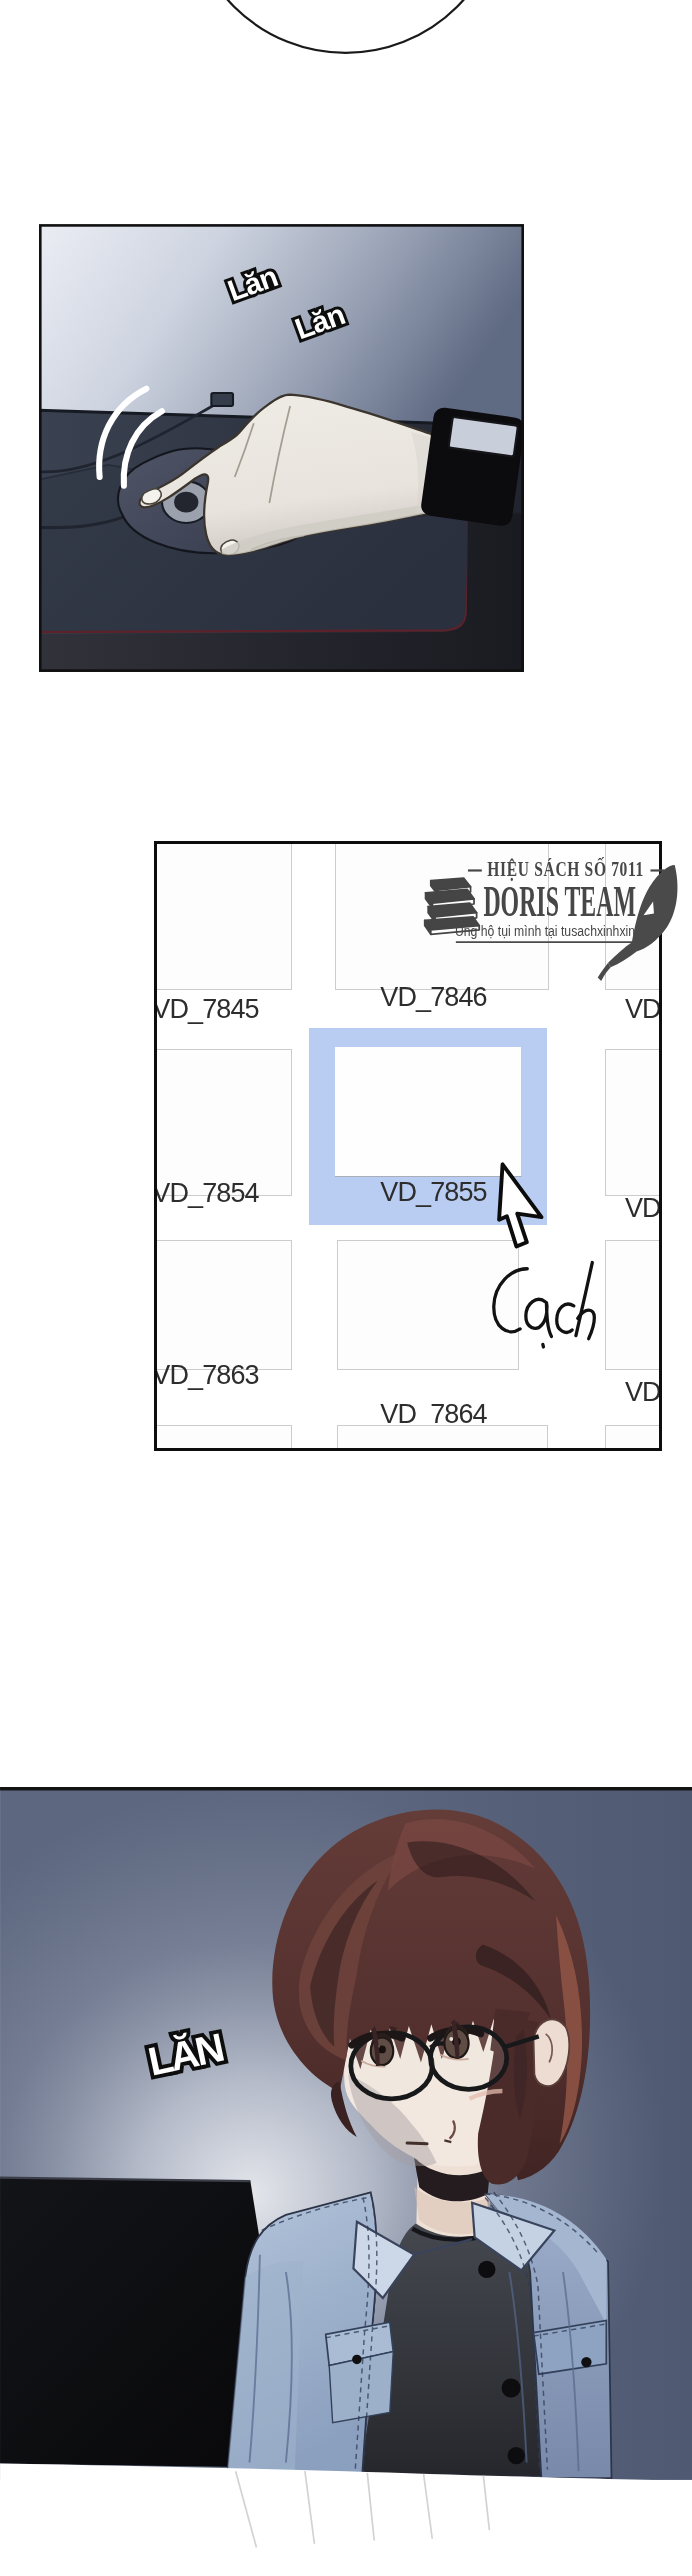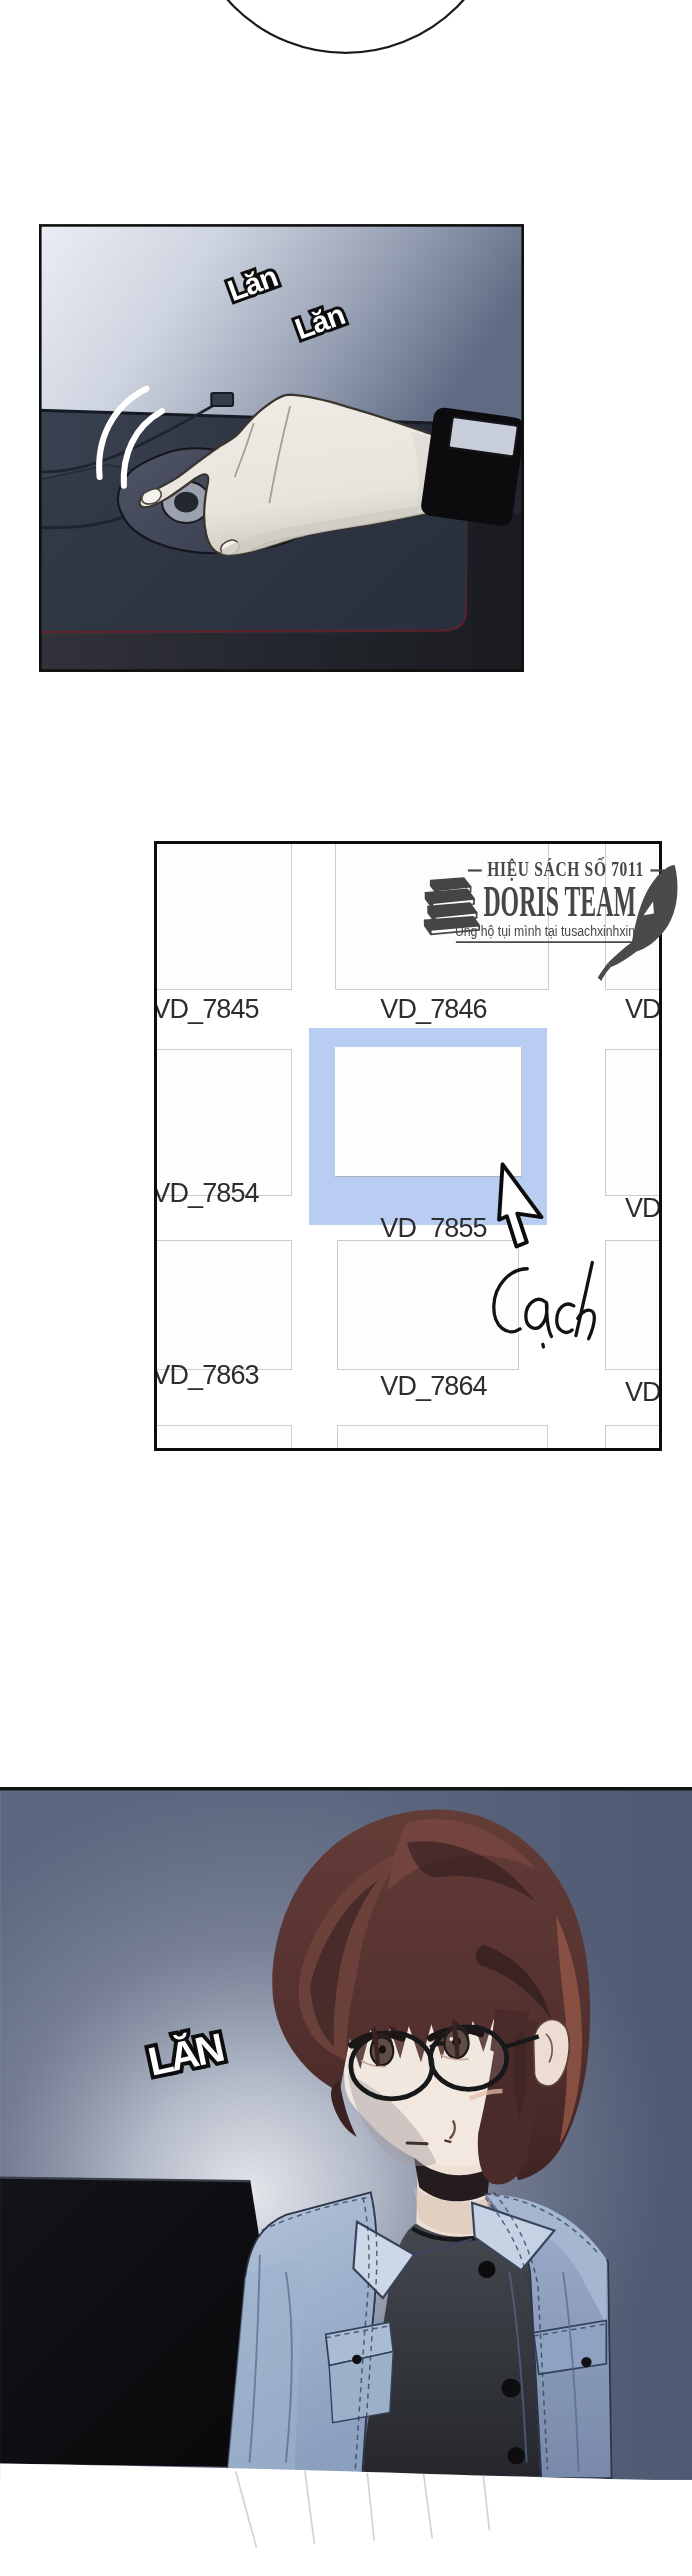--- a/index.html
+++ b/index.html
@@ -115,47 +115,47 @@
 <div class="abs" style="left:154px;top:841px;width:502px;height:604px;border:3.5px solid #0d0d0d;background:#fff;overflow:hidden">
 
   <div class="thumb" style="left:-38px;top:-29px;width:171px;height:173px"></div>
 
   <div class="thumb" style="left:178px;top:-29px;width:212px;height:173px"></div>
 
   <div class="thumb" style="left:448px;top:-29px;width:225px;height:173px"></div>
 
   <div class="lbl" style="left:-38px;top:150px;width:173px">VD_7845</div>
 
-  <div class="lbl" style="left:190px;top:150px;width:173px">VD_7846</div>
+  <div class="lbl" style="left:190px;top:138px;width:173px">VD_7846</div>
 
   <div class="lbl" style="left:468px;top:150px;width:173px;text-align:left">VD_7847</div>
 
   <div class="thumb" style="left:-38px;top:205px;width:171px;height:145px"></div>
 
   <div class="thumb" style="left:448px;top:205px;width:225px;height:145px"></div>
 
   <div class="abs" style="left:152px;top:184px;width:238px;height:197px;background:#b9cdf2"></div>
 
   <div class="abs" style="left:178px;top:203px;width:186px;height:129px;background:#fefefe;border-right:1.7px solid #c3c9d4;border-bottom:1.7px solid #a9aeb8"></div>
 
   <div class="lbl" style="left:-38px;top:334px;width:173px">VD_7854</div>
 
-  <div class="lbl" style="left:190px;top:369px;width:173px">VD_7855</div>
+  <div class="lbl" style="left:190px;top:333px;width:173px">VD_7855</div>
 
   <div class="lbl" style="left:468px;top:349px;width:173px;text-align:left">VD_7856</div>
 
   <div class="thumb" style="left:-38px;top:396px;width:171px;height:128px"></div>
 
   <div class="thumb" style="left:180px;top:396px;width:180px;height:128px"></div>
 
   <div class="thumb" style="left:448px;top:396px;width:225px;height:128px"></div>
 
   <div class="lbl" style="left:-38px;top:516px;width:173px">VD_7863</div>
 
-  <div class="lbl" style="left:190px;top:527px;width:173px">VD_7864</div>
+  <div class="lbl" style="left:190px;top:555px;width:173px">VD_7864</div>
 
   <div class="lbl" style="left:468px;top:533px;width:173px;text-align:left">VD_7865</div>
 
   <div class="thumb" style="left:-38px;top:581px;width:171px;height:69px"></div>
 
   <div class="thumb" style="left:180px;top:581px;width:209px;height:69px"></div>
 
   <div class="thumb" style="left:448px;top:581px;width:225px;height:69px"></div>
 </div>
 

